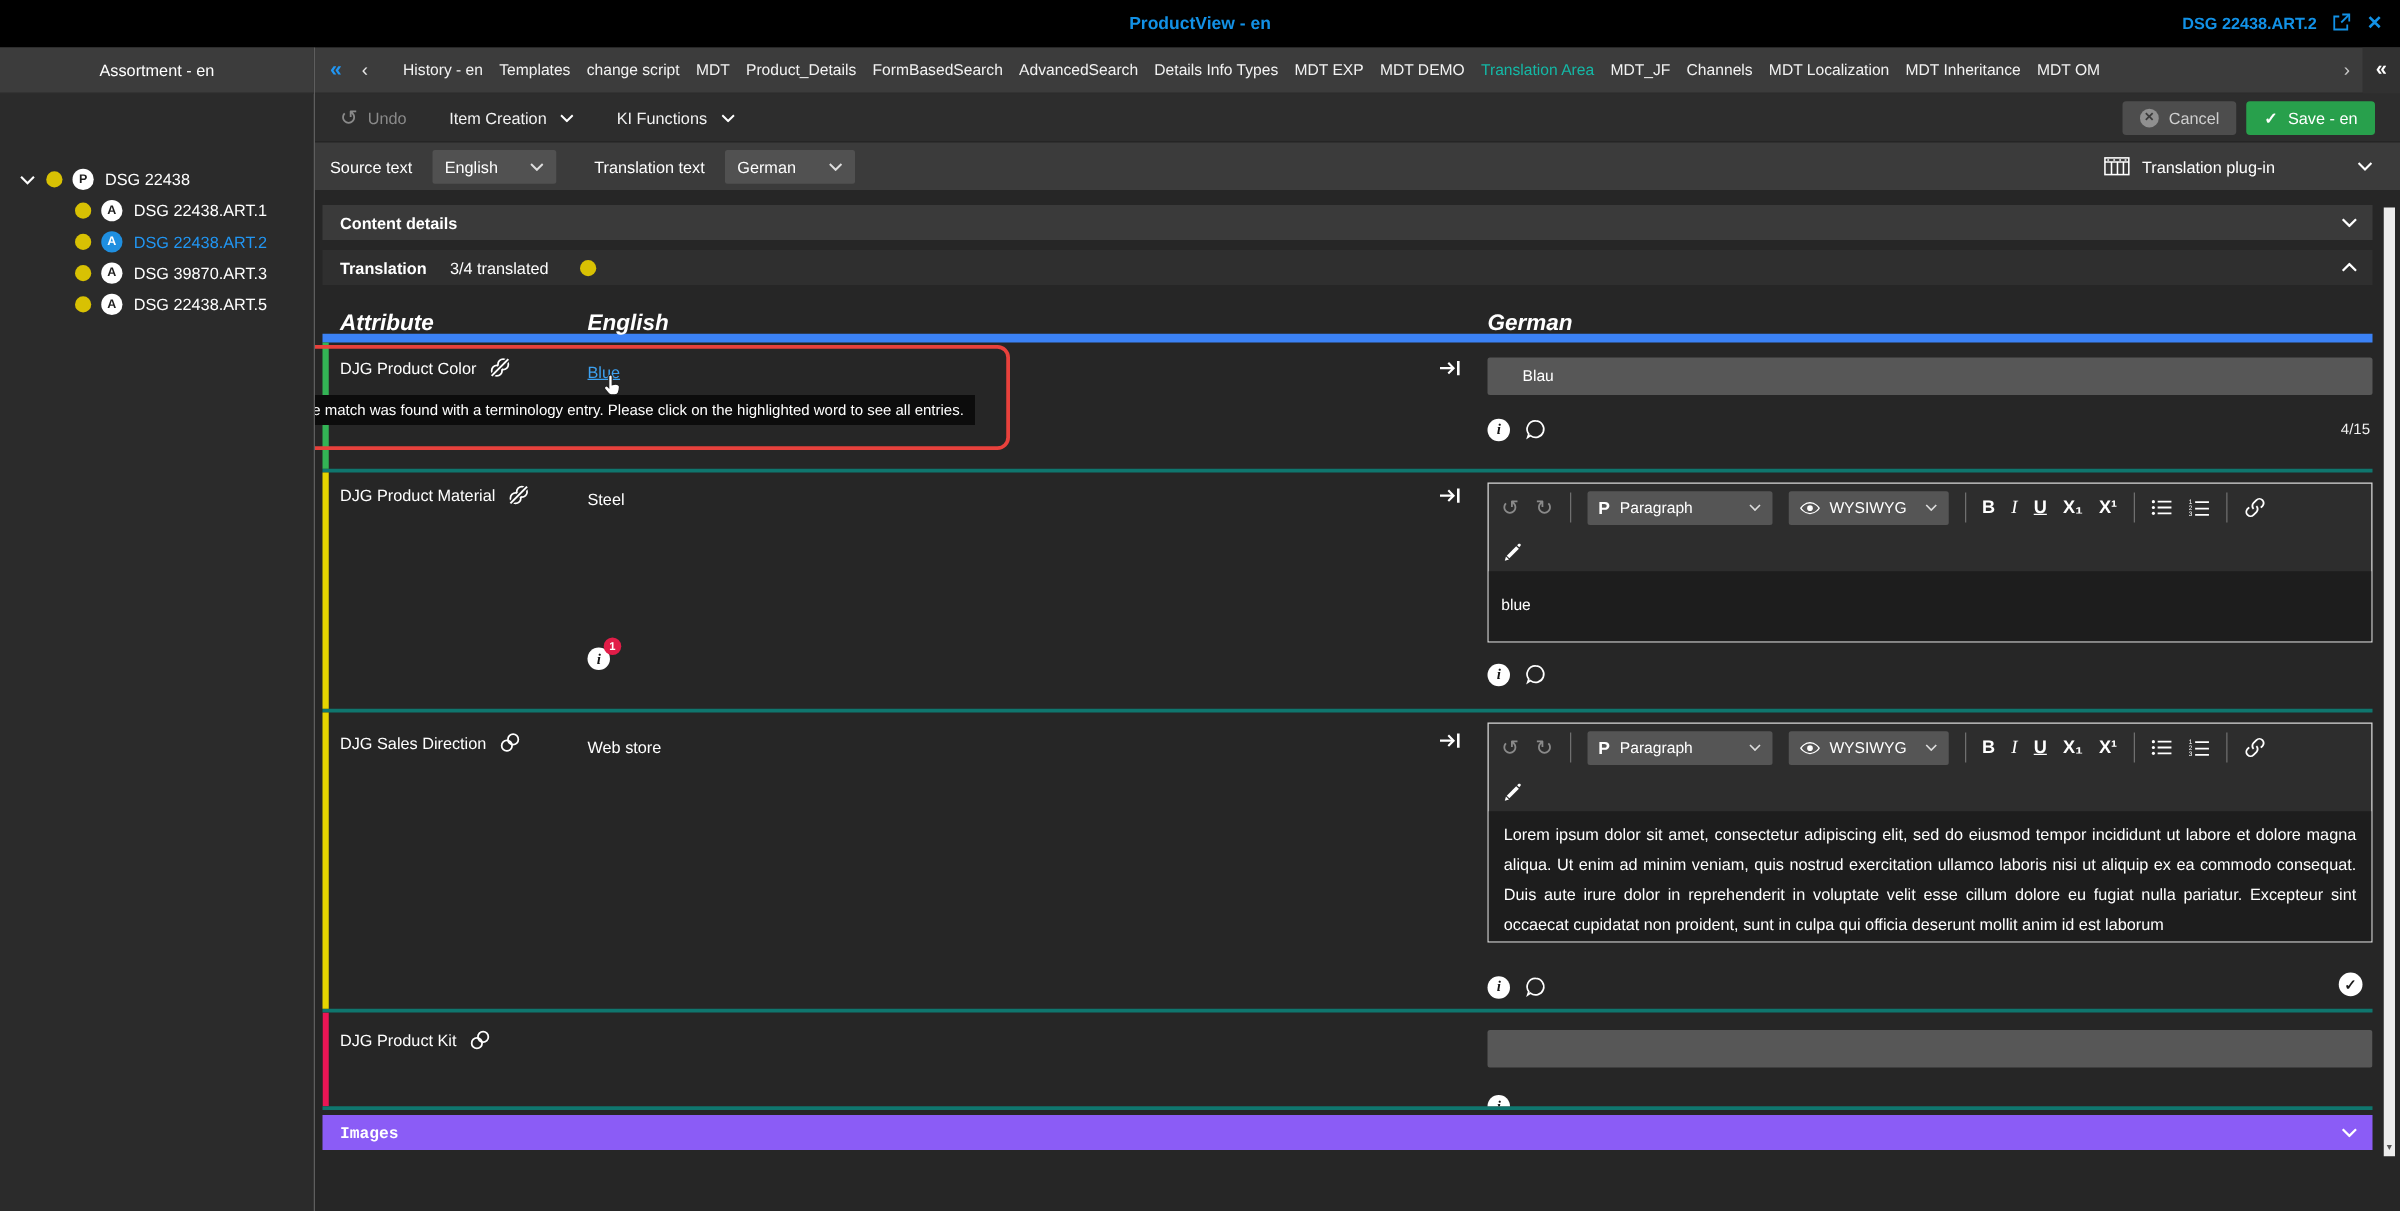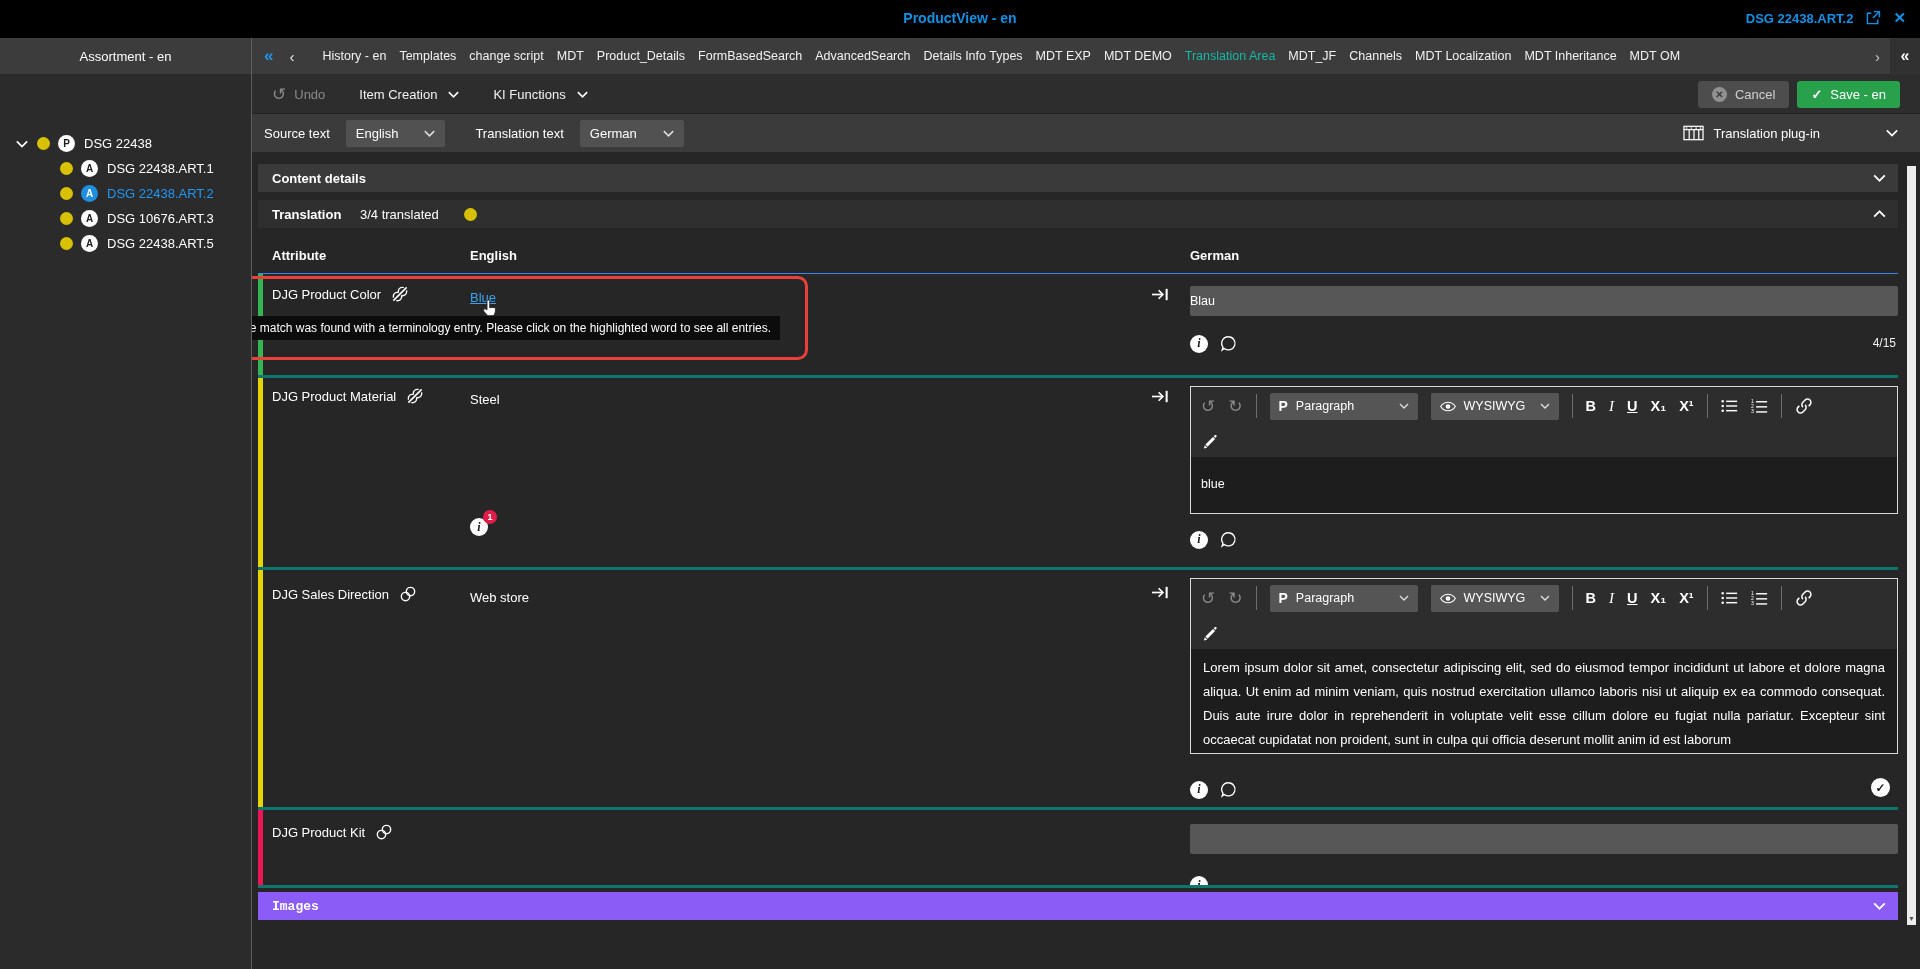--- a/index.html
+++ b/index.html
@@ -79,38 +79,38 @@
   .secbar { height:28px; display:flex; align-items:center; padding:0 14px; font-size:13px;
     font-weight:bold; margin-bottom:8px; position:relative; }
   .sec-content { background:#3a3a3a; }
   .sec-metadata { background:#454545; }
   .sec-translation { background:#2f2f2f; margin-bottom:12px; }
   .sec-images { background:#8b5cf6; margin-top:4px; margin-bottom:0;font-family:Liberation Mono, monospace; }
   .secstatus { position:absolute; left:102px; font-weight:normal; }
   .secdot { position:absolute; left:206px; width:13px; height:13px; border-radius:50%; background:#d8c103; }
   .secchev { position:absolute; right:12px; top:10px; }
 
-  .thead { height:34px; position:relative; font-weight:bold; font-size:13px; border-bottom:1px solid #3b82f6; }
+  .thead { height:34px; position:relative; font-weight:bold; font-size:18px; border-bottom:7px solid #3b82f6;font-style:italic; }
   .th { position:absolute; top:8px; }
   .th-attr { left:14px; } .th-eng { left:212px; } .th-ger { left:932px; }
 
   .trow { position:relative; border-bottom:3px solid #0f766e; }
   .row-color { height:104px; } .row-material { height:192px; }
   .row-sales { height:240px; } .row-kit { height:78px; overflow:hidden; }
   .cbar { position:absolute; left:0; top:0; bottom:0; width:5px; }
   .bar-green { background:#33b455; } .bar-yellow { background:#e5d400; } .bar-red { background:#ec1555; }
   .cattr { position:absolute; left:14px; display:flex; align-items:center; gap:9px; font-size:13px; }
   .ceng { position:absolute; left:212px; font-size:13px; }
   .carrow { position:absolute; left:893px; }
   .cger { position:absolute; left:932px; width:708px; }
   .cicons { position:absolute; left:932px; display:flex; align-items:center; gap:11px; }
   .counter { position:absolute; right:2px; font-size:12px; color:#f0f0f0; }
 
   .tinput { background:#575757; height:30px; border-radius:2px; display:flex; align-items:center;
-    padding:0 0; font-size:12.5px; width:100%; }
+    padding:0 28px; font-size:12.5px; width:100%; }
   .term-link { color:#3da1f0; text-decoration:underline; font-size:13px; }
 
   .icon-info { width:18px; height:18px; border-radius:50%; background:#fff; color:#151515;
     font-family:"Liberation Serif", serif; font-weight:bold; font-size:12px; font-style:italic;
     display:inline-flex; align-items:center; justify-content:center; flex:none; }
   .icon-check-circle { width:19px; height:19px; border-radius:50%; background:#fff; color:#1a1a1a;
     font-size:12px; font-weight:bold; display:flex; align-items:center; justify-content:center; }
   .badge-wrap { position:relative; display:inline-block; }
   .badge-red { position:absolute; top:-8px; right:-9px; width:14px; height:14px; border-radius:50%;
     background:#e11d48; color:#fff; font-size:9px; font-weight:bold; font-style:normal;
@@ -272,21 +272,21 @@
       <span class="tree-label">DSG 22438.ART.1</span>
     </div>
     <div class="tree-item lvl1">
       <span class="dot"></span>
       <span class="tbadge sel">A</span>
       <span class="tree-label sel">DSG 22438.ART.2</span>
     </div>
     <div class="tree-item lvl1">
       <span class="dot"></span>
       <span class="tbadge">A</span>
-      <span class="tree-label">DSG 10676.ART.3</span>
+      <span class="tree-label">DSG 39870.ART.3</span>
     </div>
     <div class="tree-item lvl1">
       <span class="dot"></span>
       <span class="tbadge">A</span>
       <span class="tree-label">DSG 22438.ART.5</span>
     </div>
   </div>
 </div>
 
 <div class="main">

